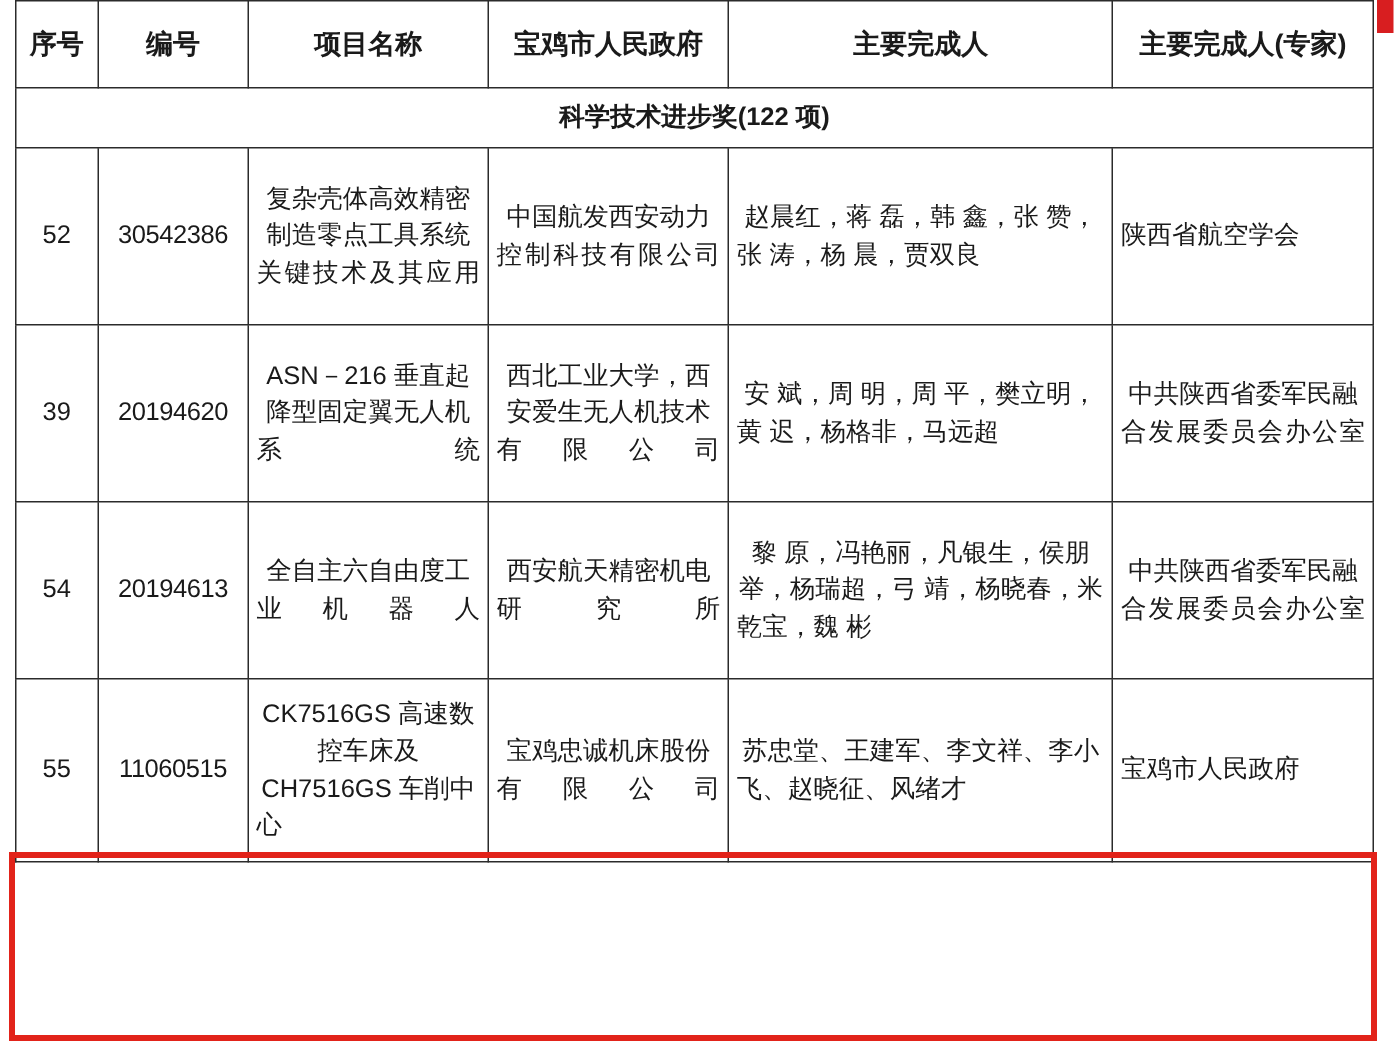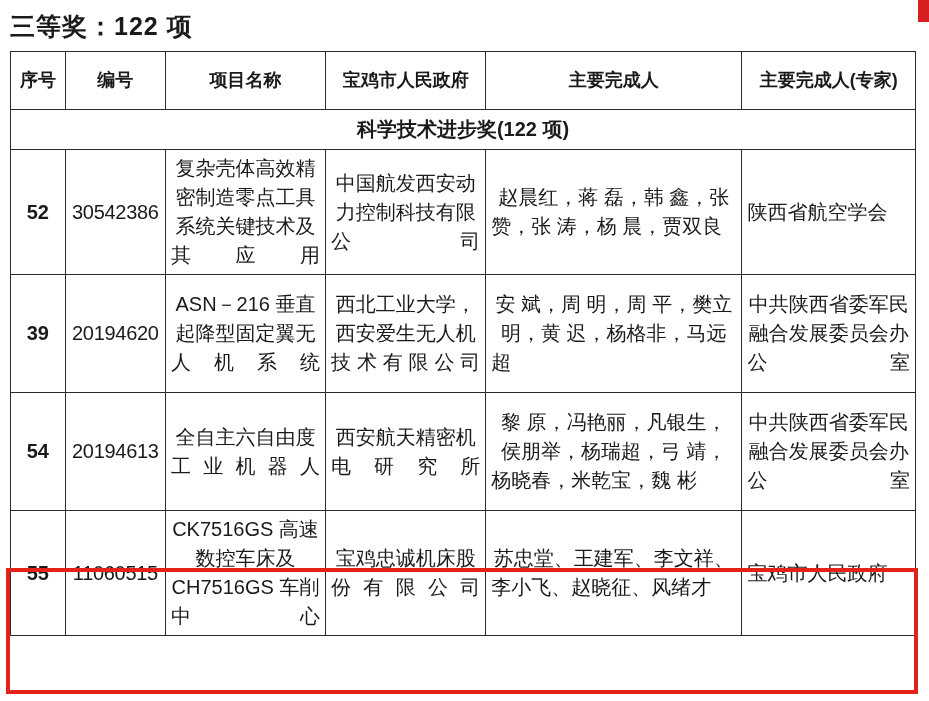--- a/index.html
+++ b/index.html
@@ -46,21 +46,21 @@
     width: 906px;
     margin-left: 10px;
     table-layout: fixed;
   }
 
   table.award-table th,
   table.award-table td {
     border: 1px solid #2b2b2b;
     vertical-align: middle;
     text-align: center;
-    font-size: 20px;
+    font-size: 17px;
     line-height: 1.45;
     padding: 4px 5px;
     box-sizing: border-box;
     font-family: "Liberation Sans", "DejaVu Sans", sans-serif;
   }
 
   table.award-table thead th {
     font-weight: bold;
     height: 58px;
     font-size: 18px;
@@ -90,21 +90,20 @@
   tbody tr.data-row td {
     height: 118px;
   }
   tbody tr.data-row.row-55 td {
     height: 122px;
     text-align: center;
   }
 
   .num-cell {
     font-size: 18px;
-    font-weight: bold;
   }
   .code-cell {
     font-size: 17px;
     letter-spacing: -0.3px;
   }
 
   
   .highlight-box {
     position: absolute;
     left: 6px;
@@ -116,21 +115,20 @@
     pointer-events: none;
   }
 </style>
 </head>
 <body>
 
 <div class="page">
 
   <div class="corner-mark"></div>
 
-  <div class="doc-title">三等奖：122 项</div>
 
   <table class="award-table">
     <colgroup>
       <col class="col-no">
       <col class="col-code">
       <col class="col-project">
       <col class="col-unit">
       <col class="col-people">
       <col class="col-rec">
     </colgroup>

